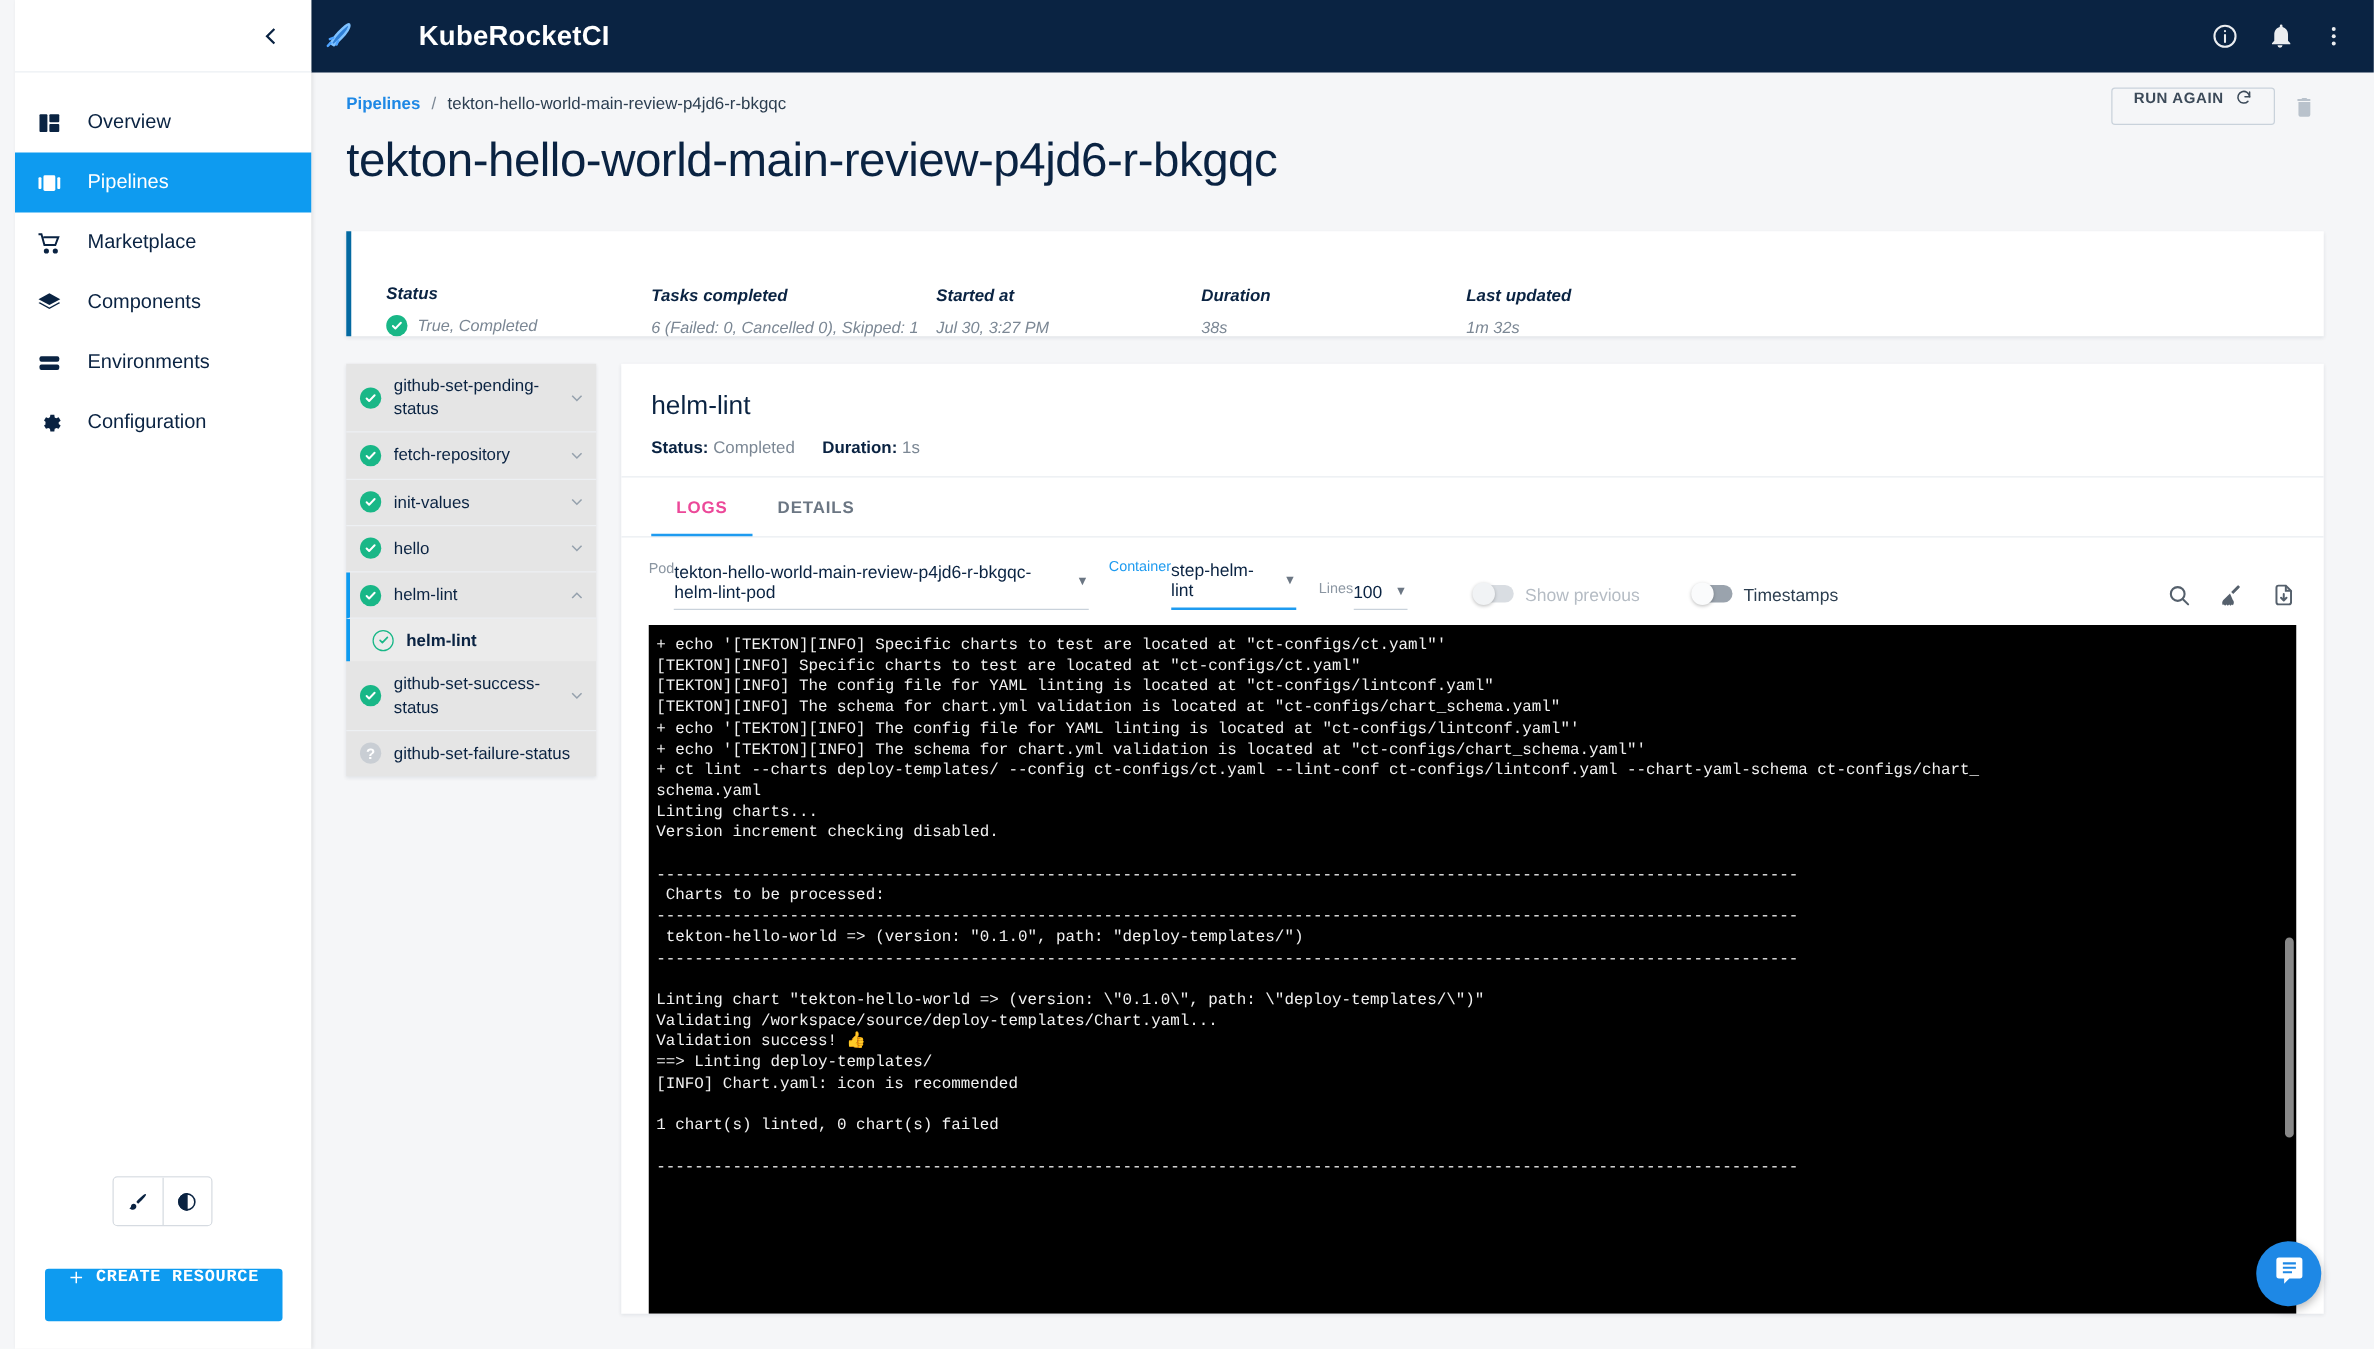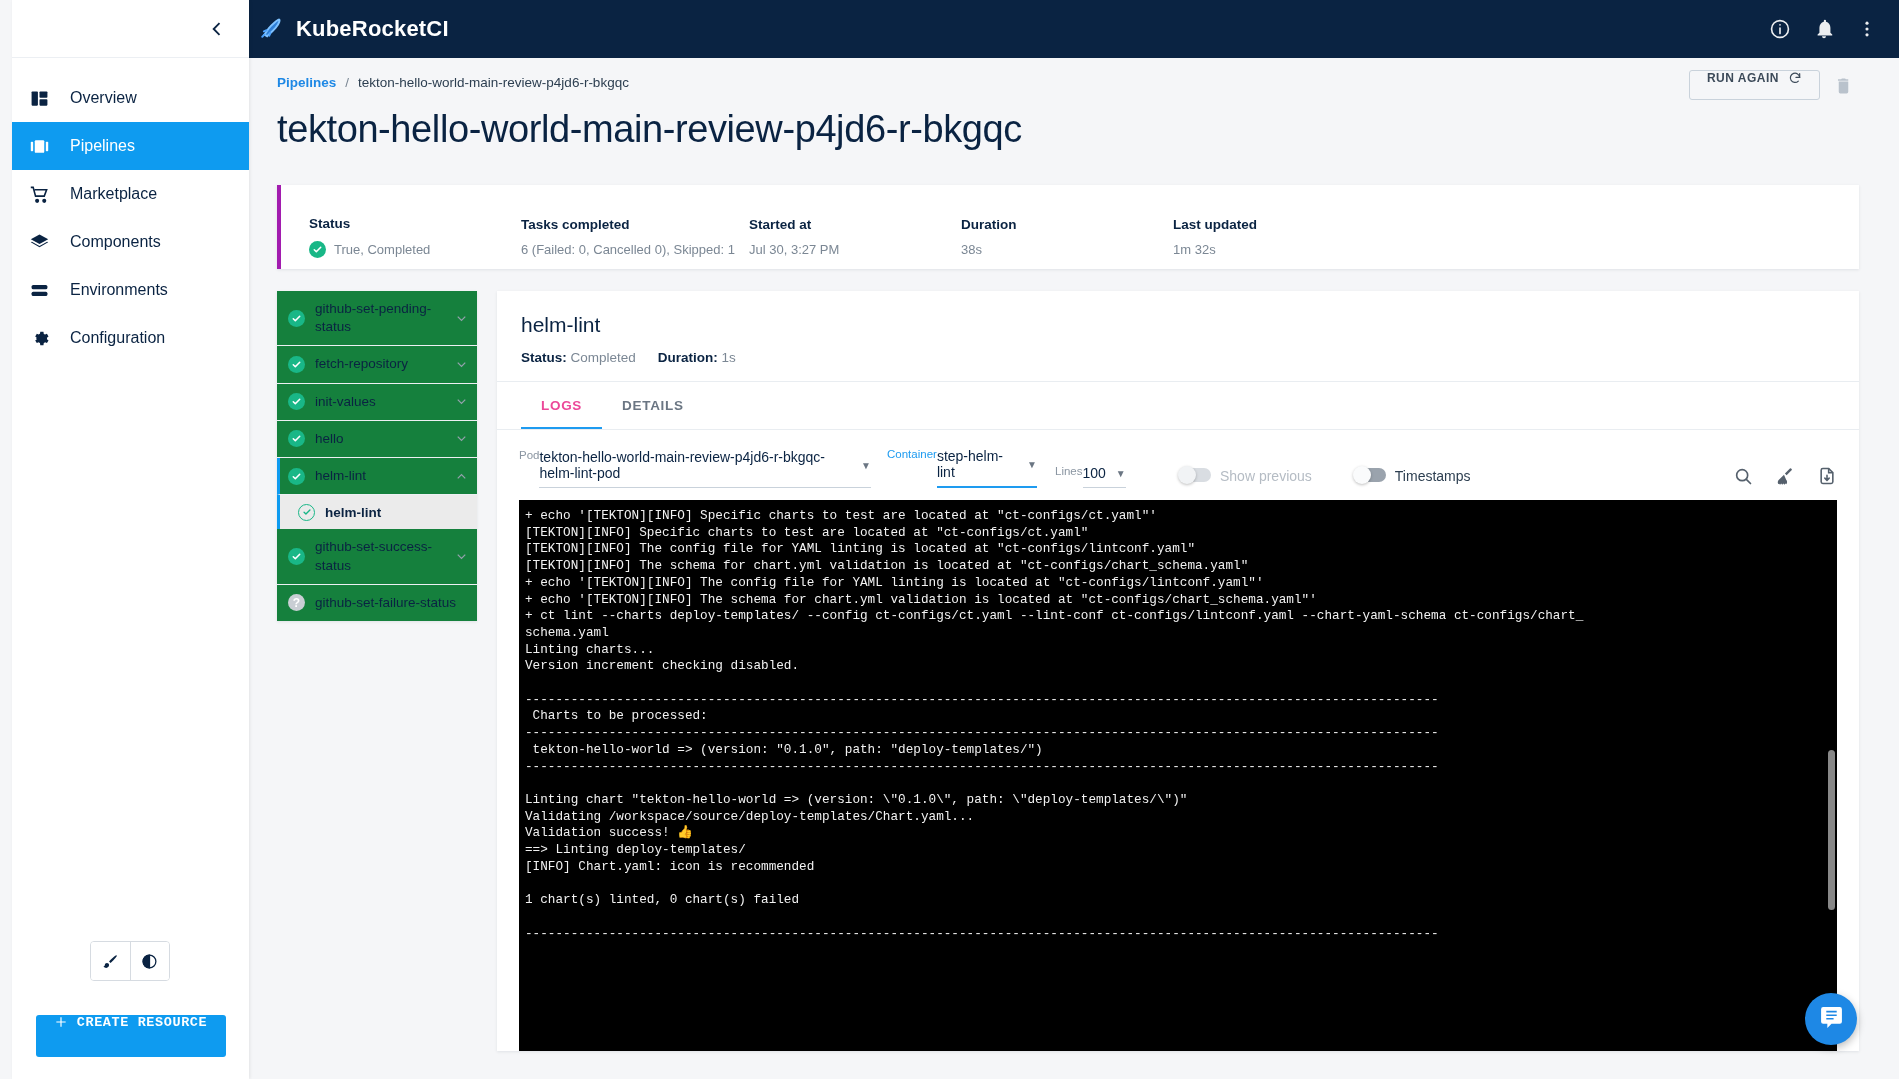--- a/index.html
+++ b/index.html
@@ -11,21 +11,21 @@
   body { display: flex; flex-direction: column; }
 
   
   .topbar {
     position: absolute; left: 237px; top: 0; right: 0; height: 58px;
     background: #0a2342; display: flex; align-items: center;
     padding: 0 22px; z-index: 40;
   }
   .brand { display: flex; align-items: center; gap: 11px; }
   .brand-name {
-    color: #fff; font-size: 22px; font-weight: bold; letter-spacing: .2px;
+    color: #fff; font-size: 22px; font-weight: bold; letter-spacing: .2px; margin-left: 39px;
   }
   .topbar-spacer { flex: 1; }
   .topbar-icons { display: flex; align-items: center; gap: 22px; }
   .ticon { color: #ffffff; opacity: .92; display: flex; cursor: pointer; }
 
   
   .leftnav {
     position: absolute; left: 12px; top: 0; width: 237px; height: 1079px;
     background: #ffffff; z-index: 50; display: flex; flex-direction: column;
     box-shadow: 1px 0 3px rgba(0,0,0,.08);
@@ -85,37 +85,37 @@
   .trash-btn { color: #b9c2cc; cursor: pointer; display: flex; }
 
   .page-title {
     padding: 14px 0 0 40px; font-size: 38px; color: #0a2342; font-weight: normal;
     letter-spacing: -.4px;
   }
 
   
   .status-card {
     margin: 34px 40px 0 40px; background: #fff; height: 84px;
-    border-left: 4px solid #a21caf; box-shadow: 0 1px 3px rgba(16,32,60,.09);
-    display: flex; align-items: center; padding: 20px 0 0 28px;
+    border-left: 4px solid #0369a1; box-shadow: 0 1px 3px rgba(16,32,60,.09);
+    display: flex; align-items: flex-end; padding: 20px 0 0 28px; font-style: italic;
   }
   .stat-col { width: 212px; }
   .stat-col.wide { width: 228px; }
   .stat-label { font-size: 13.5px; color: #0a2342; font-weight: bold; }
   .stat-value {
     font-size: 13px; color: #7b8794; margin-top: 10px;
     display: flex; align-items: center; gap: 8px;
   }
 
   
   .split { display: flex; margin: 22px 40px 0 40px; gap: 20px; height: 760px; }
 
   
   .tasks {
-    width: 200px; background: #15803d; box-shadow: 0 1px 3px rgba(16,32,60,.09);
+    width: 200px; background: #e5e5e5; box-shadow: 0 1px 3px rgba(16,32,60,.09);
     align-self: flex-start;
   }
   .task-row {
     min-height: 36px; display: flex; align-items: center; gap: 10px;
     padding: 9px 8px 9px 11px; border-bottom: 1px solid #edf0f3;
     font-size: 13.5px; color: #0a2342; cursor: pointer; position: relative;
   }
   .task-row.selbar { border-left: 3px solid #0e9bf0; padding-left: 8px; }
   .task-row .tlabel { flex: 1; line-height: 1.35; }
   .task-row .chev { color: #95a1ad; display: flex; }

